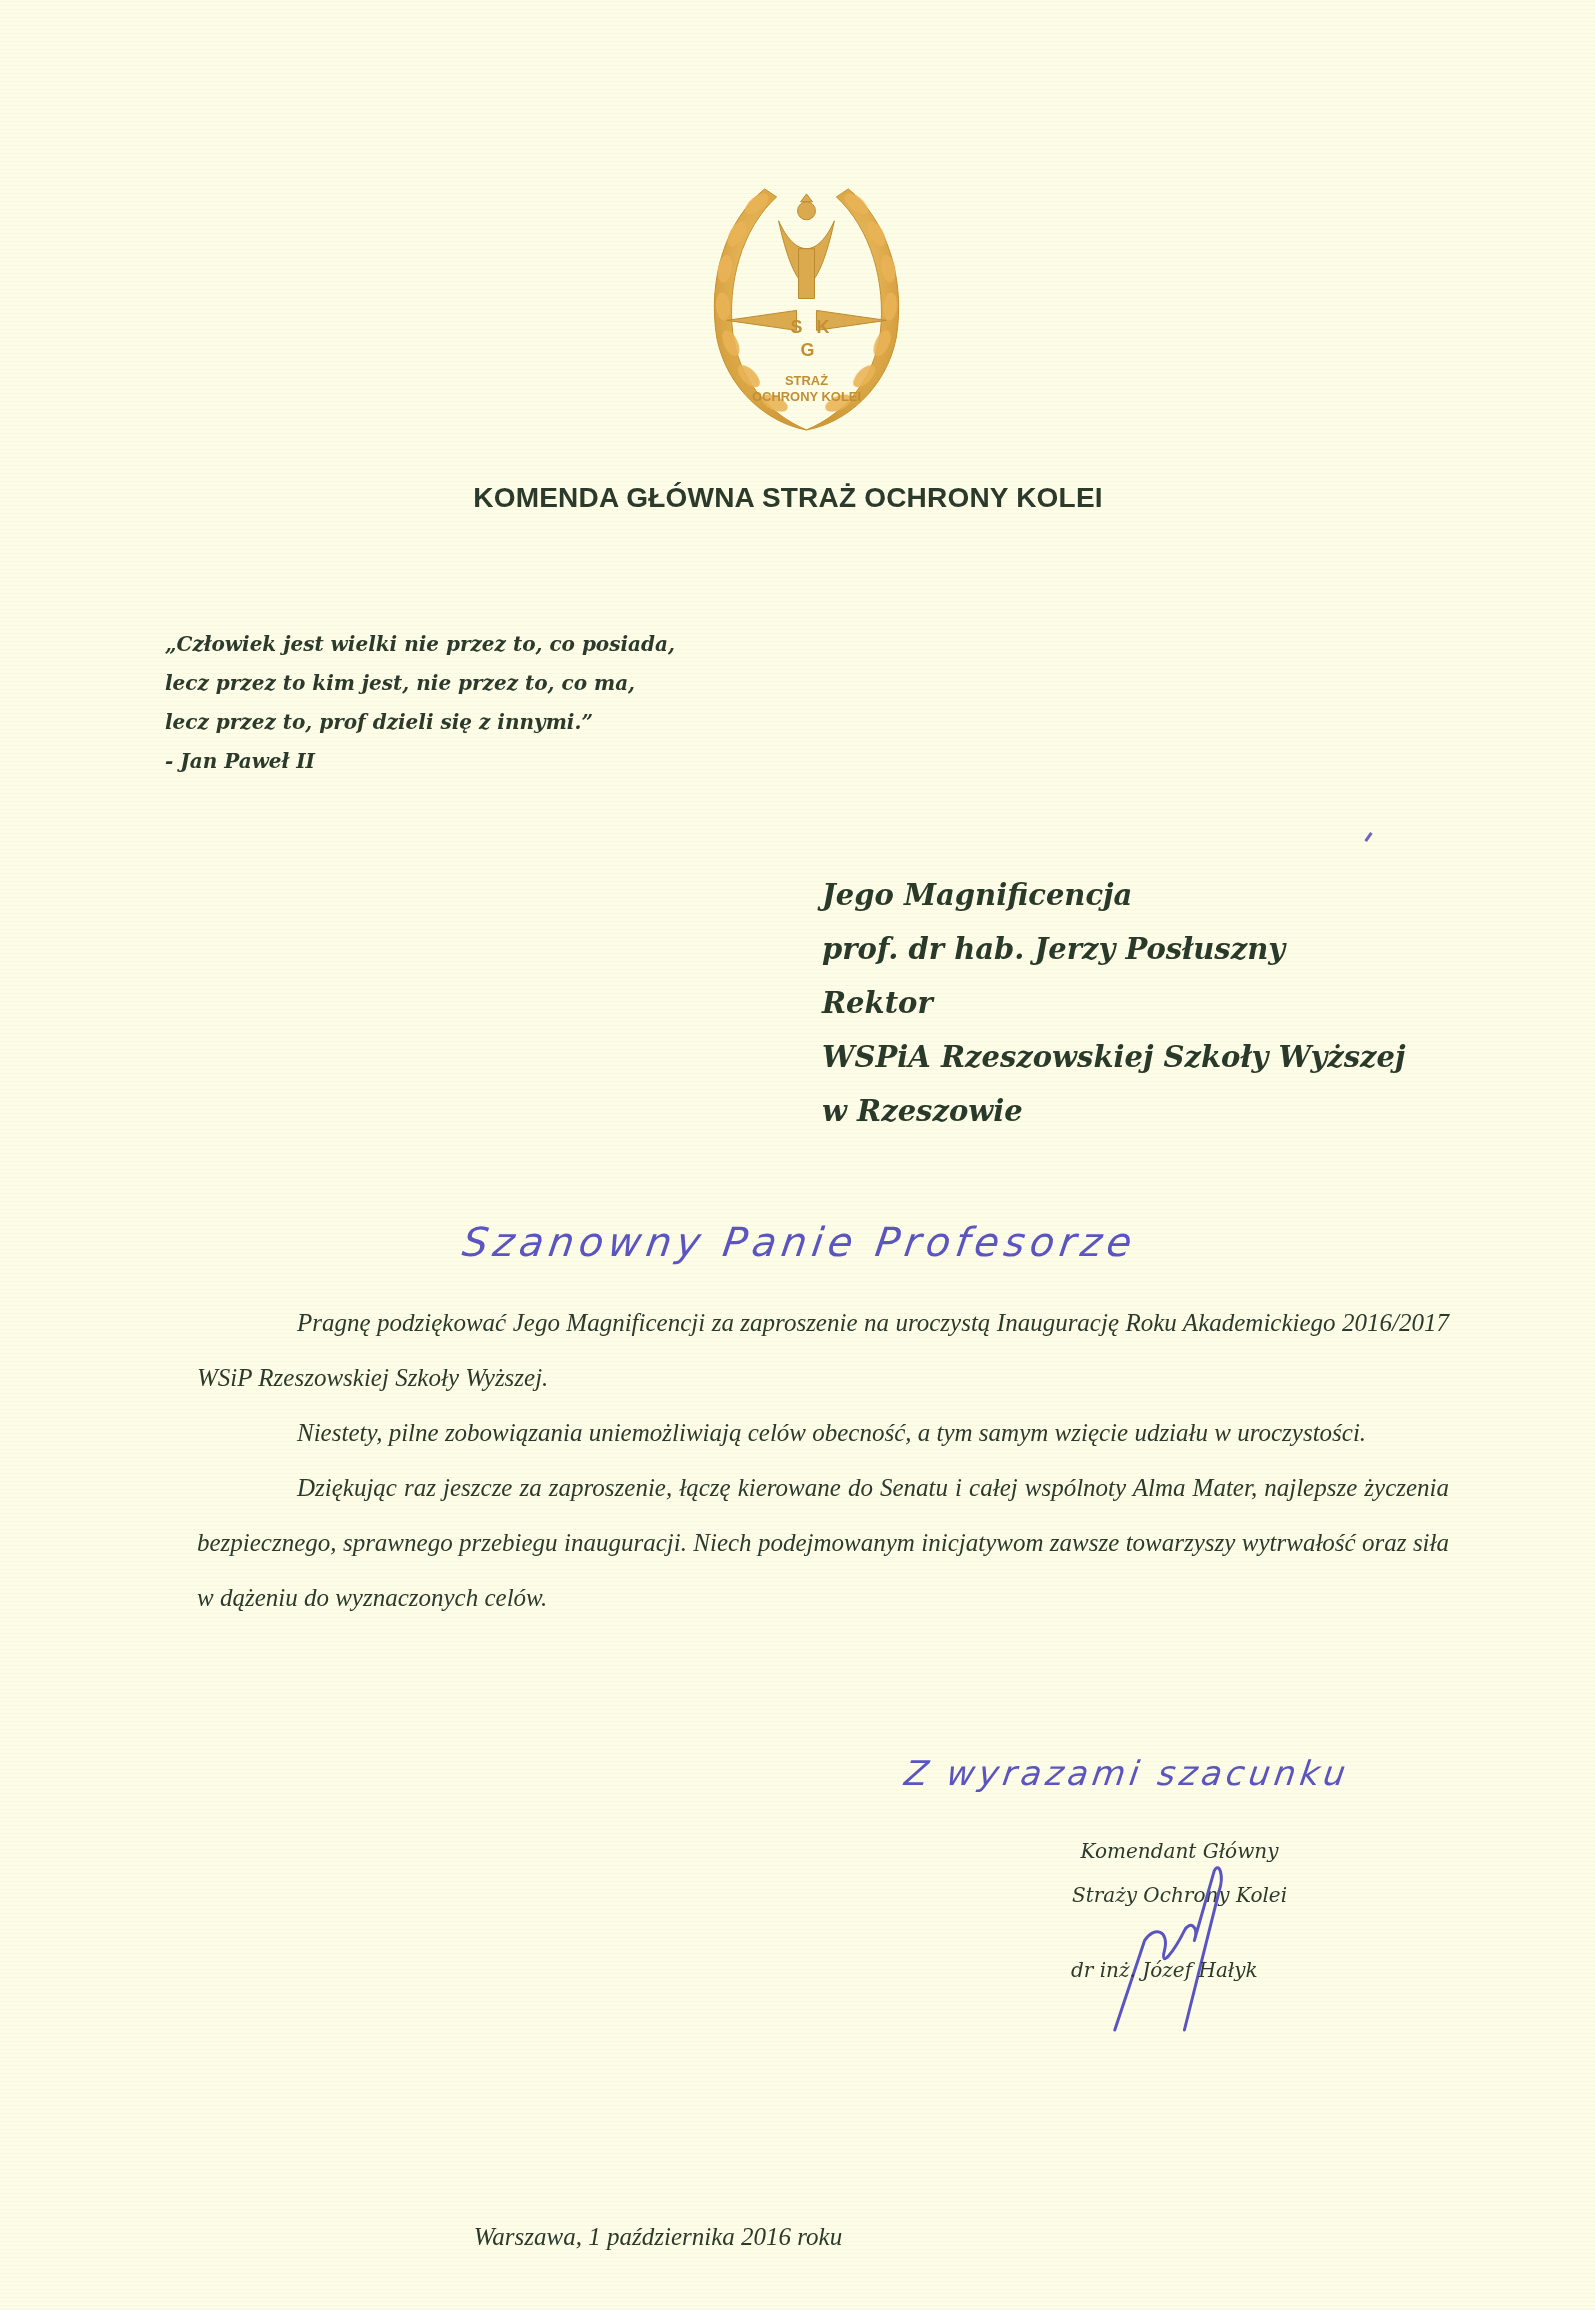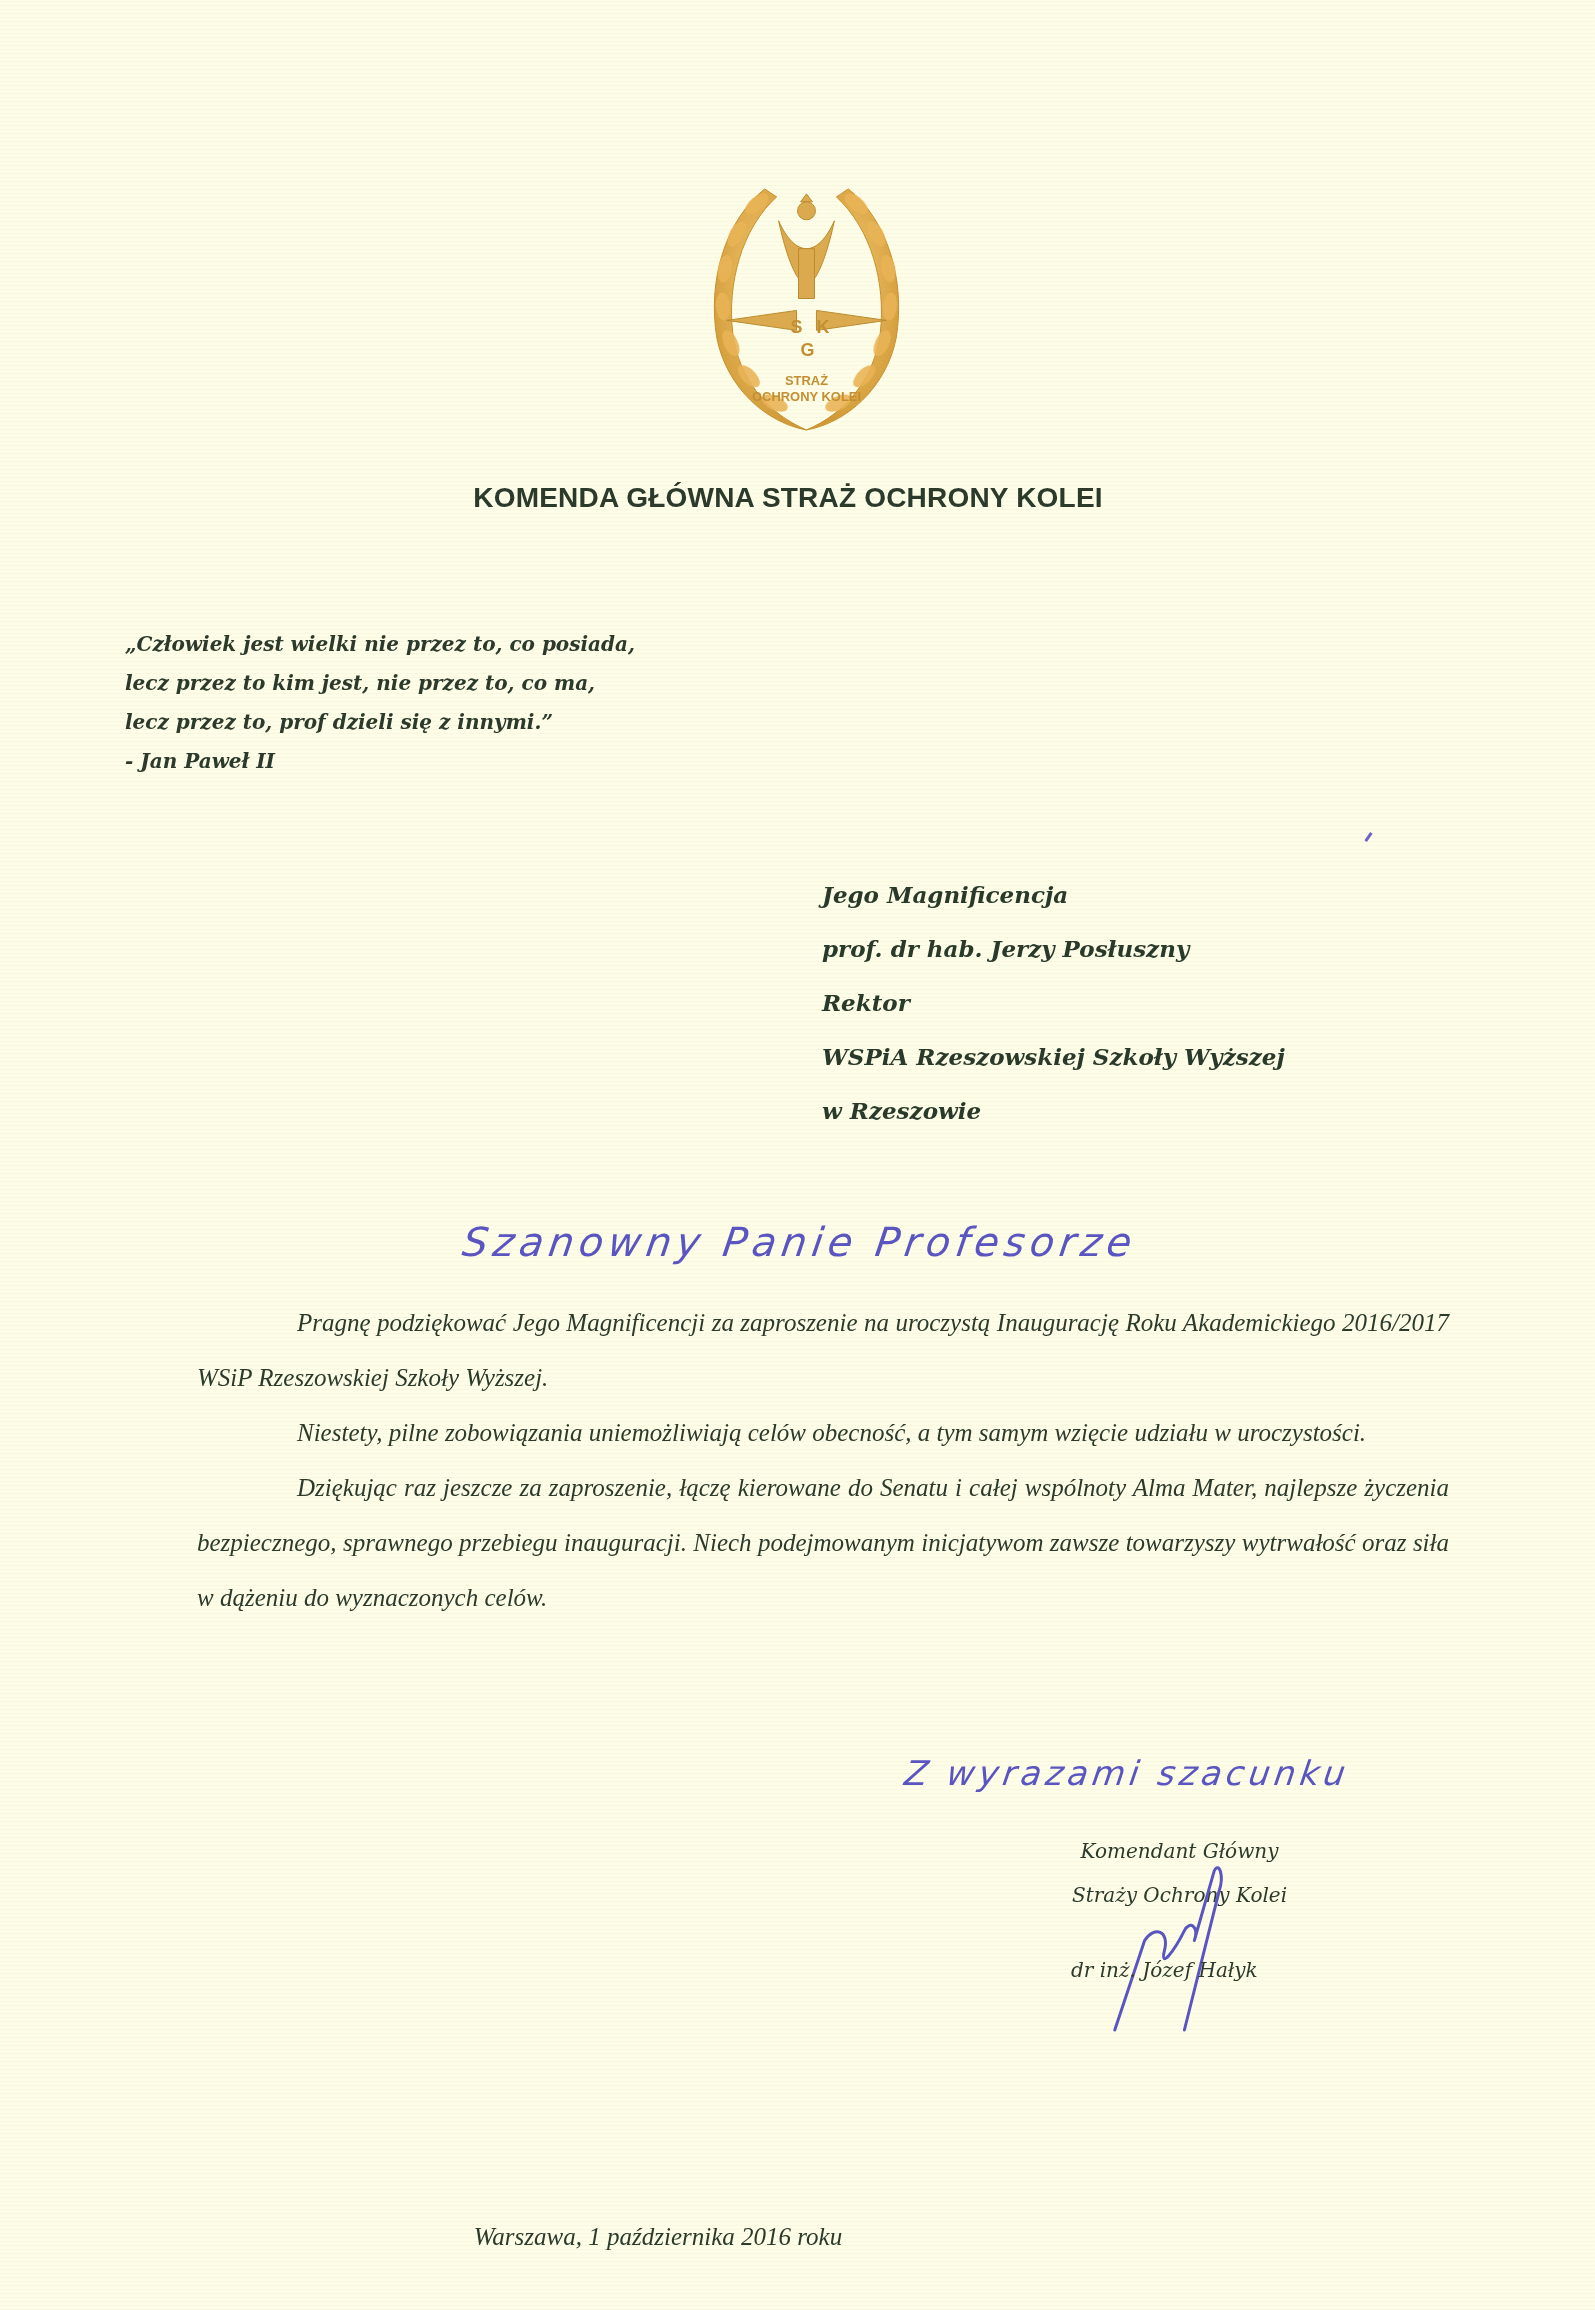--- a/index.html
+++ b/index.html
@@ -11,22 +11,22 @@
     color:#2c3a2c;
   }
   .abs { position:absolute; }
   .logo { left:687px; top:149px; width:239px; height:289px; }
   .header {
     left:0; width:1576px; top:482px; text-align:center;
     font-family:"Liberation Sans", sans-serif; font-weight:bold;
     font-size:28px; color:#2b3a2b; letter-spacing:0.2px;
   }
   .quote { left:125px; top:625px; font-style:italic; font-weight:bold; font-size:20px; line-height:39px; color:#2c3a2c; font-family:"DejaVu Serif", serif; }
-  .quote div { white-space:nowrap; }
-  .recipient { left:822px; top:868px; font-style:italic; font-weight:bold; font-size:23px; line-height:54px; font-family:"DejaVu Serif", serif; color:#2a3a2a; }
+  .quote div { white-space:nowrap;margin-left:40px; }
+  .recipient { left:822px; top:868px; font-style:italic; font-weight:bold; font-size:29px; line-height:54px; font-family:"DejaVu Serif", serif; color:#2a3a2a; }
   .recipient div { white-space:nowrap; }
   .salutation { left:463px; top:1219px; font-family:"DejaVu Sans", sans-serif; font-size:40px; color:#5a55c0; font-style:italic; letter-spacing:5px; font-weight:300; transform: skewX(-8deg); }
   .body-text { left:197px; width:1252px; top:1295px; font-style:italic; font-size:25px; line-height:55px; color:#2c3a2c; font-family:"Liberation Serif", serif; text-align:justify; }
   .body-text p { margin:0; text-indent:100px; }
   .closing { left:905px; top:1753px; font-family:"DejaVu Sans", sans-serif; font-size:34px; color:#5a55c0; font-style:italic; letter-spacing:4px; transform: skewX(-8deg); }
   .sig-block { left:1040px; top:1829px; width:279px; text-align:center; font-style:italic; font-size:20px; line-height:44px; color:#2c3a2c; font-family:"DejaVu Serif", serif; }
   .sig-name { left:1071px; top:1958px; font-style:italic; font-size:20px; color:#2c3a2c; font-family:"DejaVu Serif", serif; white-space:nowrap; }
   .signature { left:1075px; top:1831px; width:179px; height:219px; }
   .date { left:0; width:1316px; top:2223px; text-align:center; font-style:italic; font-size:25px; color:#2c3a2c; font-family:"Liberation Serif", serif; }
   .tick-mark { left:1367px; top:832px; width:3px; height:10px; background:#6a66c4; transform:rotate(35deg); }

